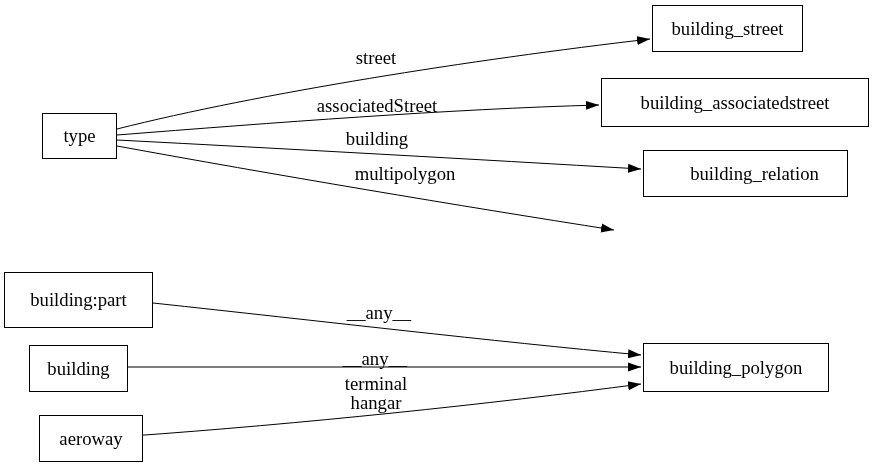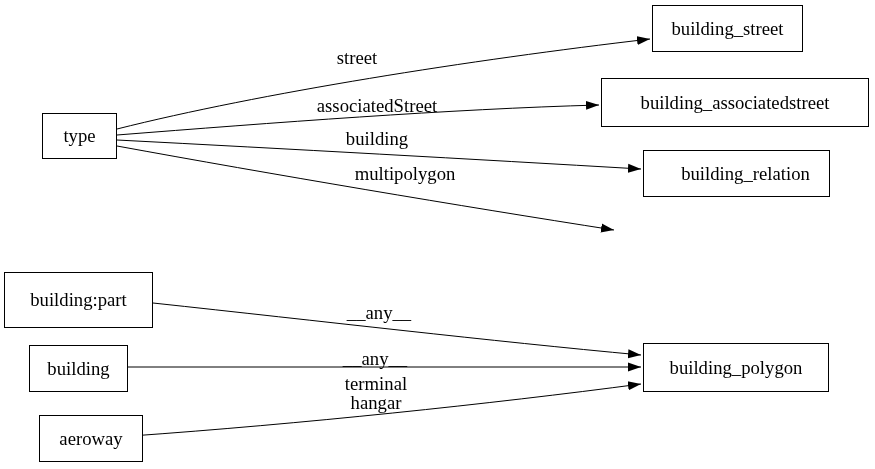--- a/index.html
+++ b/index.html
@@ -46,27 +46,27 @@
       <path d="M117,140 C290,149 470,159 641,169" fill="none" stroke="#000000" stroke-width="1" marker-end="url(#arrowhead)"></path>
       <path d="M117,146 C270,174 460,206 614,230" fill="none" stroke="#000000" stroke-width="1" marker-end="url(#arrowhead)"></path>
       <path d="M153,303 C320,321 490,341 641,355" fill="none" stroke="#000000" stroke-width="1" marker-end="url(#arrowhead)"></path>
       <path d="M128,367 L641,367" fill="none" stroke="#000000" stroke-width="1" marker-end="url(#arrowhead)"></path>
       <path d="M131,436 C300,424 490,404 641,384" fill="none" stroke="#000000" stroke-width="1" marker-end="url(#arrowhead)"></path>
     </svg>
 
   <div class="node" style="left: 42px; top: 113px; width: 75px; height: 46px;">type</div>
   <div class="node" style="left: 652px; top: 5px; width: 151px; height: 47px;">building_street</div>
   <div class="node" style="left: 601px; top: 78px; width: 268px; height: 49px;">building_associatedstreet</div>
-  <div class="node" style="left: 643px; top: 150px; width: 187px; height: 47px; padding-left: 18px;">building_relation</div>
+  <div class="node" style="left: 643px; top: 150px; width: 205px; height: 47px; padding-left: 18px;">building_relation</div>
   <div class="node" style="left: 4px; top: 272px; width: 149px; height: 56px;">building:part</div>
   <div class="node" style="left: 29px; top: 345px; width: 99px; height: 47px;">building</div>
   <div class="node" style="left: 39px; top: 415px; width: 104px; height: 47px;">aeroway</div>
   <div class="node" style="left: 643px; top: 343px; width: 186px; height: 49px;">building_polygon</div>
 
-  <div class="edge-label" style="left: 357px; top: 57px;">street</div>
+  <div class="edge-label" style="left: 376px; top: 57px;">street</div>
   <div class="edge-label" style="left: 377px; top: 105px;">associatedStreet</div>
   <div class="edge-label" style="left: 377px; top: 138px;">building</div>
   <div class="edge-label" style="left: 396px; top: 173px; margin-left: 9px;">multipolygon</div>
   <div class="edge-label" style="left: 379px; top: 312px;">__any__</div>
   <div class="edge-label" style="left: 375px; top: 358px;">__any__</div>
   <div class="edge-label" style="left: 376px; top: 393px;">terminal
 hangar</div>
 
 </div>
 

